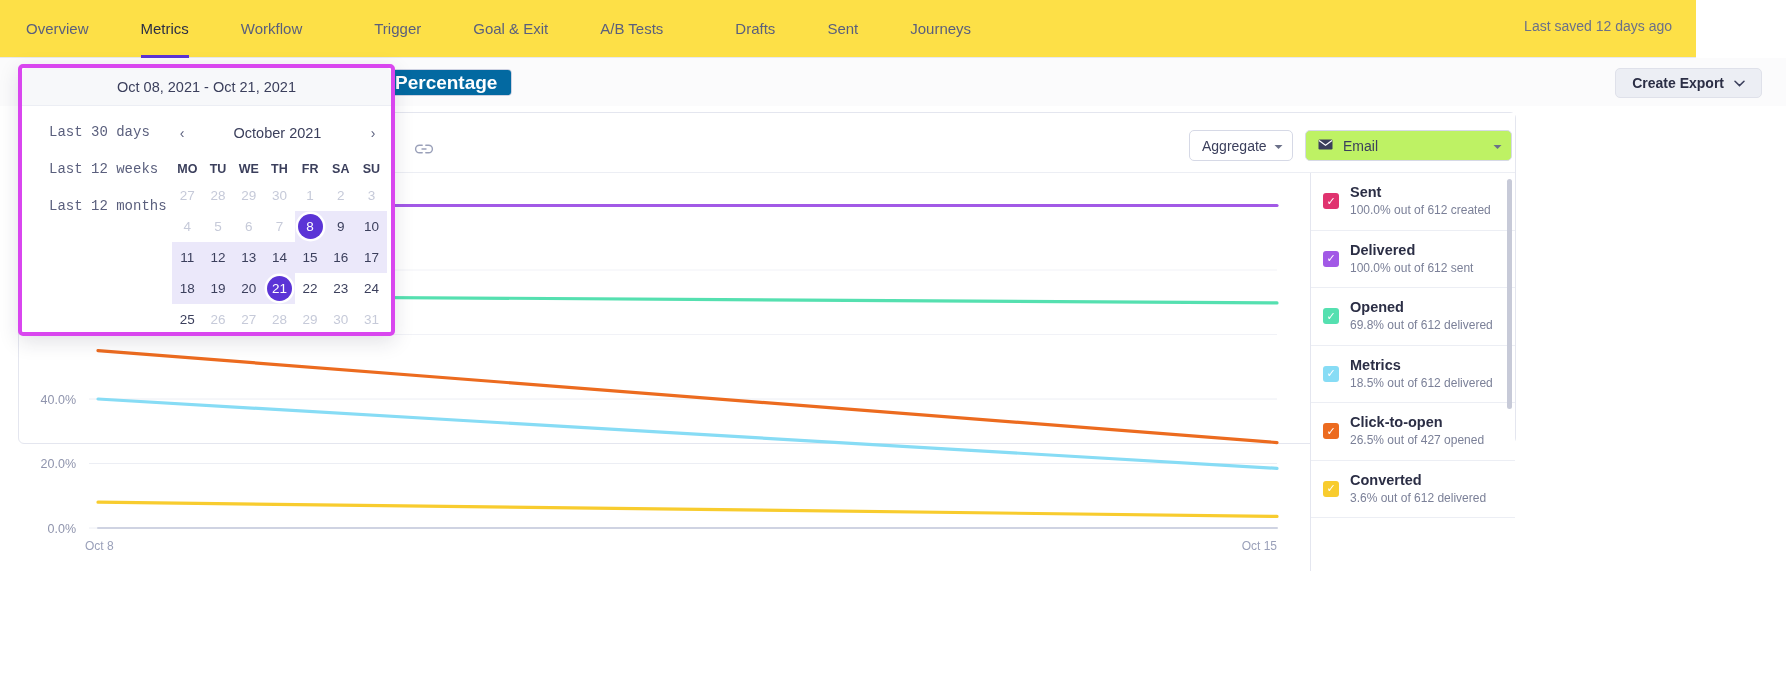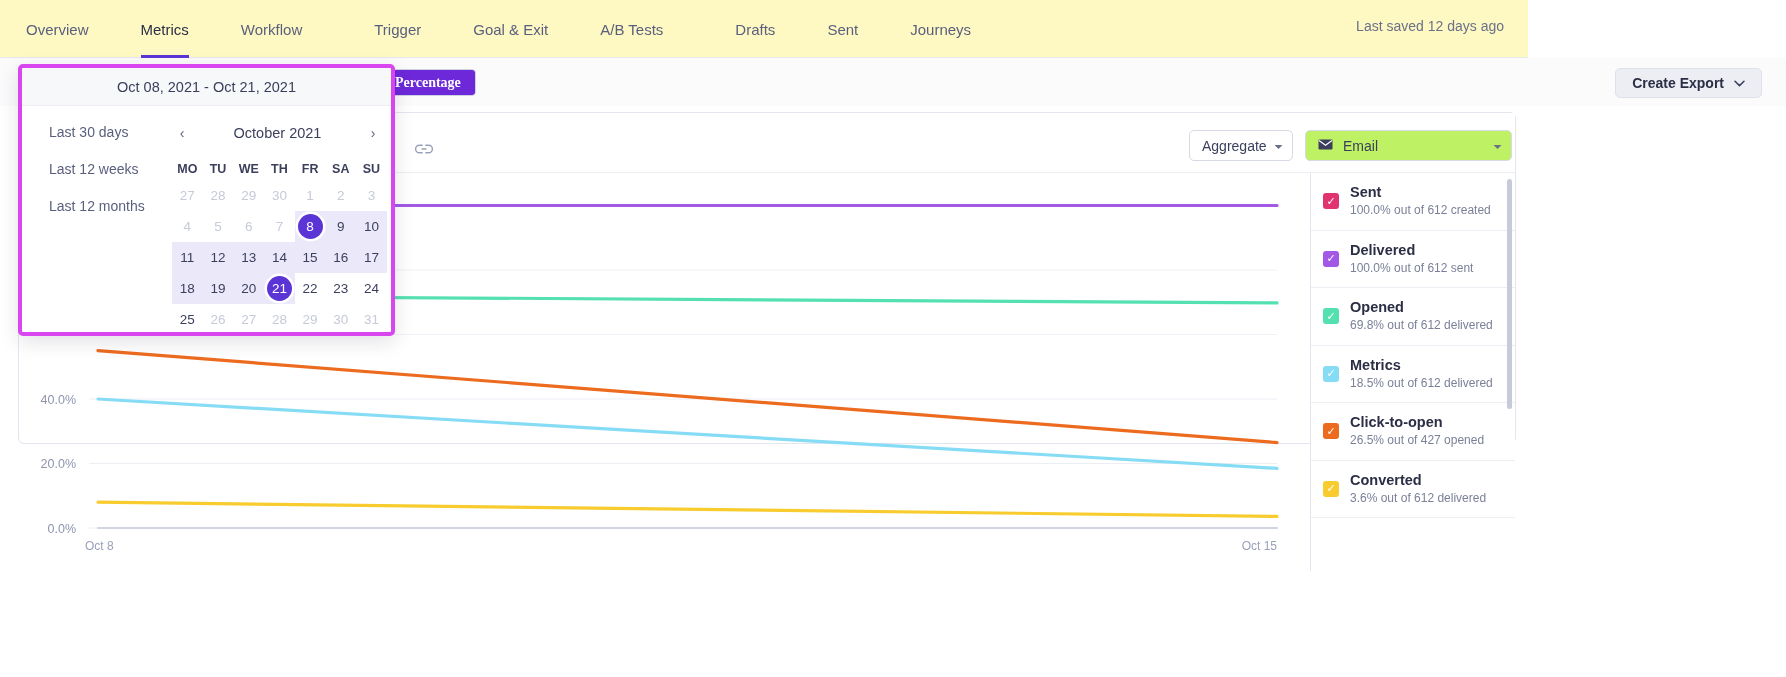--- a/index.html
+++ b/index.html
@@ -7,23 +7,23 @@
     width: 1786px; height: 677px;
     font-family: "Liberation Sans", sans-serif;
     background: #ffffff;
     overflow: hidden;
     color: #3b3f5c;
   }
   .app { position: relative; width: 1786px; height: 677px; background:#fff; }
 
   
   .topnav {
-    position: absolute; left:0; top:0; width:1528px; height:58px;
-    background:#fef9c3; border-bottom:1px solid #e7e8ee;
-    display:flex; align-items:flex-start;
+    position: absolute; left:0; top:0; width:1696px; height:58px;
+    background:#fde047; border-bottom:1px solid #e7e8ee;
+    display:flex; align-items:center;
   }
   .nav-group { display:flex; align-items:center; height:58px; }
   .nav-item {
     position: relative;
     font-size: 15px; color:#5a5f7d; padding: 0 0 0 0;
     height:58px; display:flex; align-items:center;
     cursor:pointer; white-space:nowrap;
   }
   .nav-item.active { color:#2b2e45; font-weight:400; }
   .nav-item.active::after {
@@ -42,24 +42,23 @@
   .subbar {
     position:absolute; left:0; top:58px; width:1786px; height:48px;
     background:#fbfbfc;
   }
   .toggle-group {
     position:absolute; left:380px; top:11px;
     height:27px; display:flex; border-radius:4px; overflow:hidden;
     border:1px solid #cfd2e2;
   }
   .toggle-btn {
-    background:#6d28d9; color:#fff; font-size:14px; font-weight:600;
+    background:#0369a1; color:#fff; font-size:19px; font-weight:600;
     padding:0 14px; display:flex; align-items:center; cursor:pointer;
     border:none;
-    font-family:Liberation Serif, serif;
   }
   .create-export {
     position:absolute; right:24px; top:10px;
     height:30px; background:#eceef4; border:1px solid #dfe1ea;
     border-radius:5px; padding:0 16px;
     display:flex; align-items:center; gap:10px;
     font-size:14px; font-weight:700; color:#2b2e45; cursor:pointer;
   }
   .chev { font-size:11px; color:#4a4f6b; }
 
@@ -131,21 +130,21 @@
     box-shadow: 0 6px 20px rgba(30,34,60,.13);
     z-index:50;
   }
   .dp-header {
     height:38px; background:#f7f8fa; border-bottom:1px solid #eceef4;
     display:flex; align-items:center; justify-content:center;
     font-size:14.5px; color:#3b3f5c; border-radius:5px 5px 0 0;
   }
   .dp-body { display:flex; padding:12px 0 0 0; }
   .dp-presets { width:150px; padding:6px 0 0 27px; display:flex; flex-direction:column; gap:21px; }
-  .preset { font-size:14px; color:#5a5f7d; cursor:pointer; }
+  .preset { font-size:14px; color:#5a5f7d; cursor:pointer;font-family:Liberation Mono, monospace; }
   .dp-cal { width:215px; padding-top:2px; }
   .cal-nav {
     display:flex; align-items:center; height:26px; padding:0 4px 0 0;
   }
   .cal-arrow {
     width:20px; text-align:center; color:#5a5f7d; font-size:14px; cursor:pointer;
   }
   .cal-month {
     flex:1; text-align:center; font-size:14.5px; color:#3b3f5c;
   }

